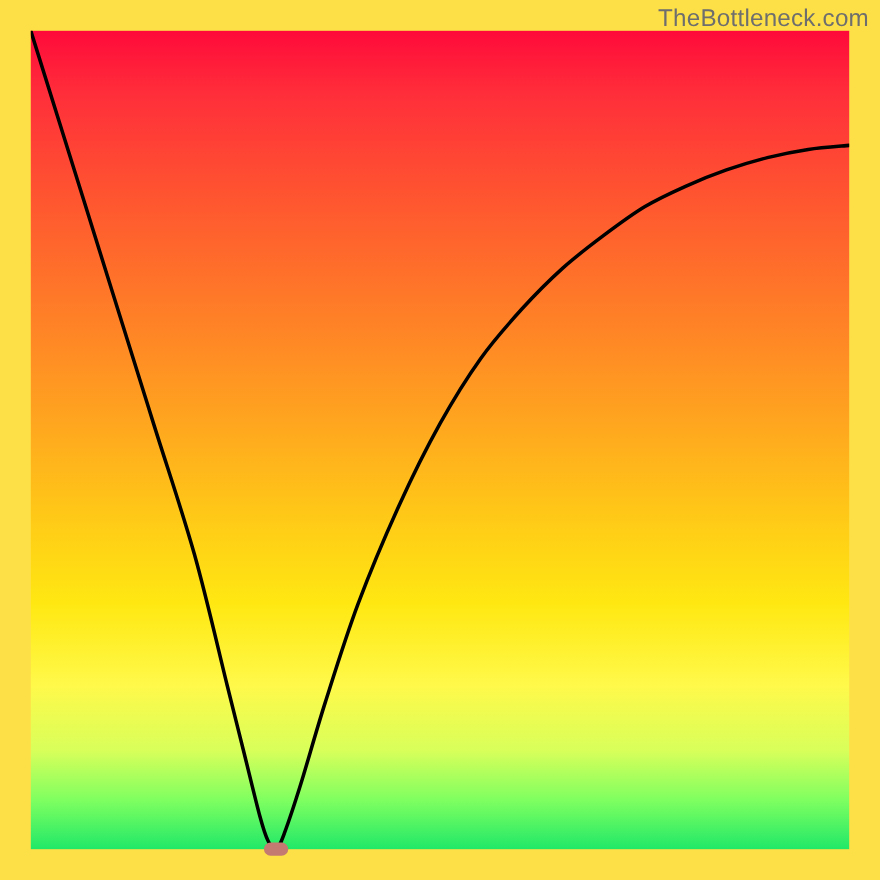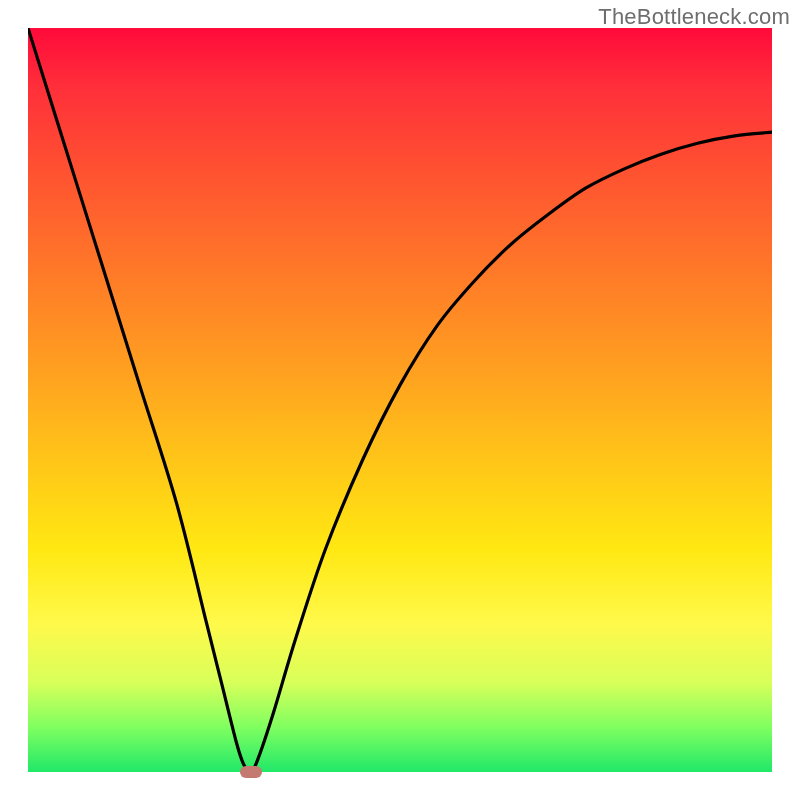--- a/index.html
+++ b/index.html
@@ -10,21 +10,21 @@
     background: #000000;
     overflow: hidden;
     font-family: Arial, Helvetica, sans-serif;
   }
   .frame {
     position: absolute;
     top: 0;
     left: 0;
     width: 800px;
     height: 800px;
-    background: #ffffff;
+    background: #fde047;
   }
   .plot-area {
     position: absolute;
     left: 28px;
     top: 28px;
     width: 744px;
     height: 744px;
     
     background: linear-gradient(to bottom,
       #ff0a3a 0%,

